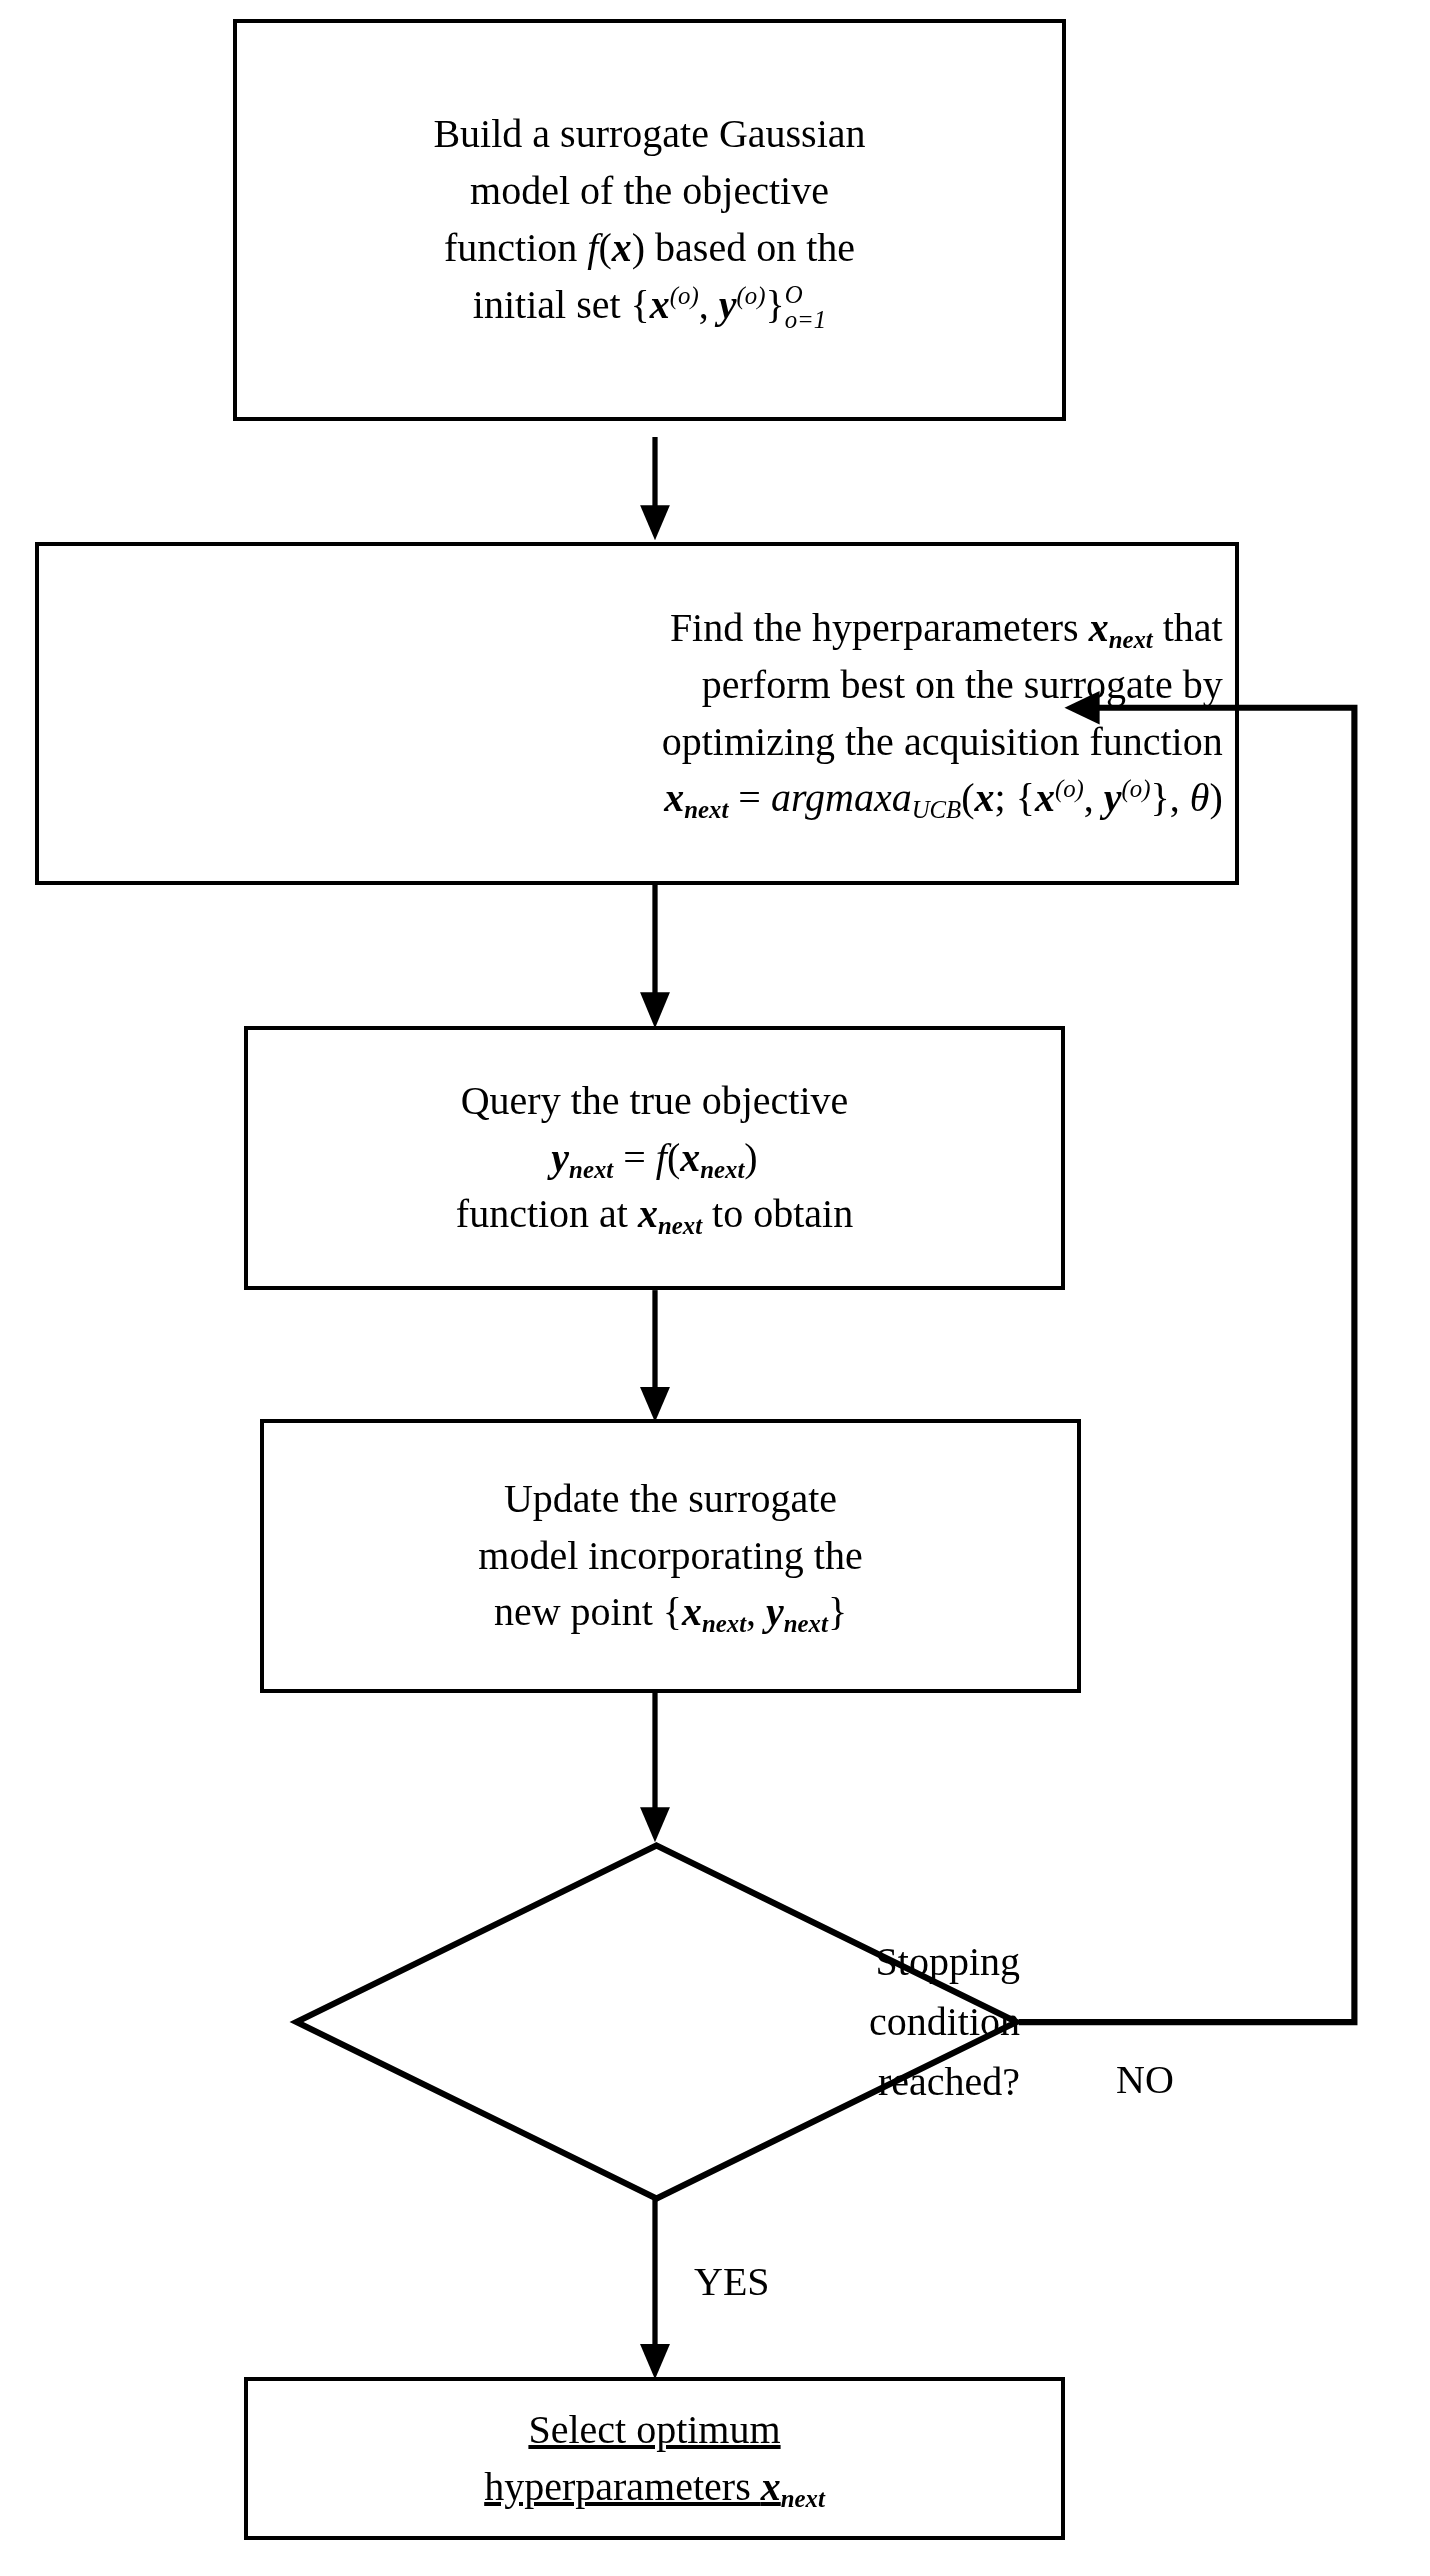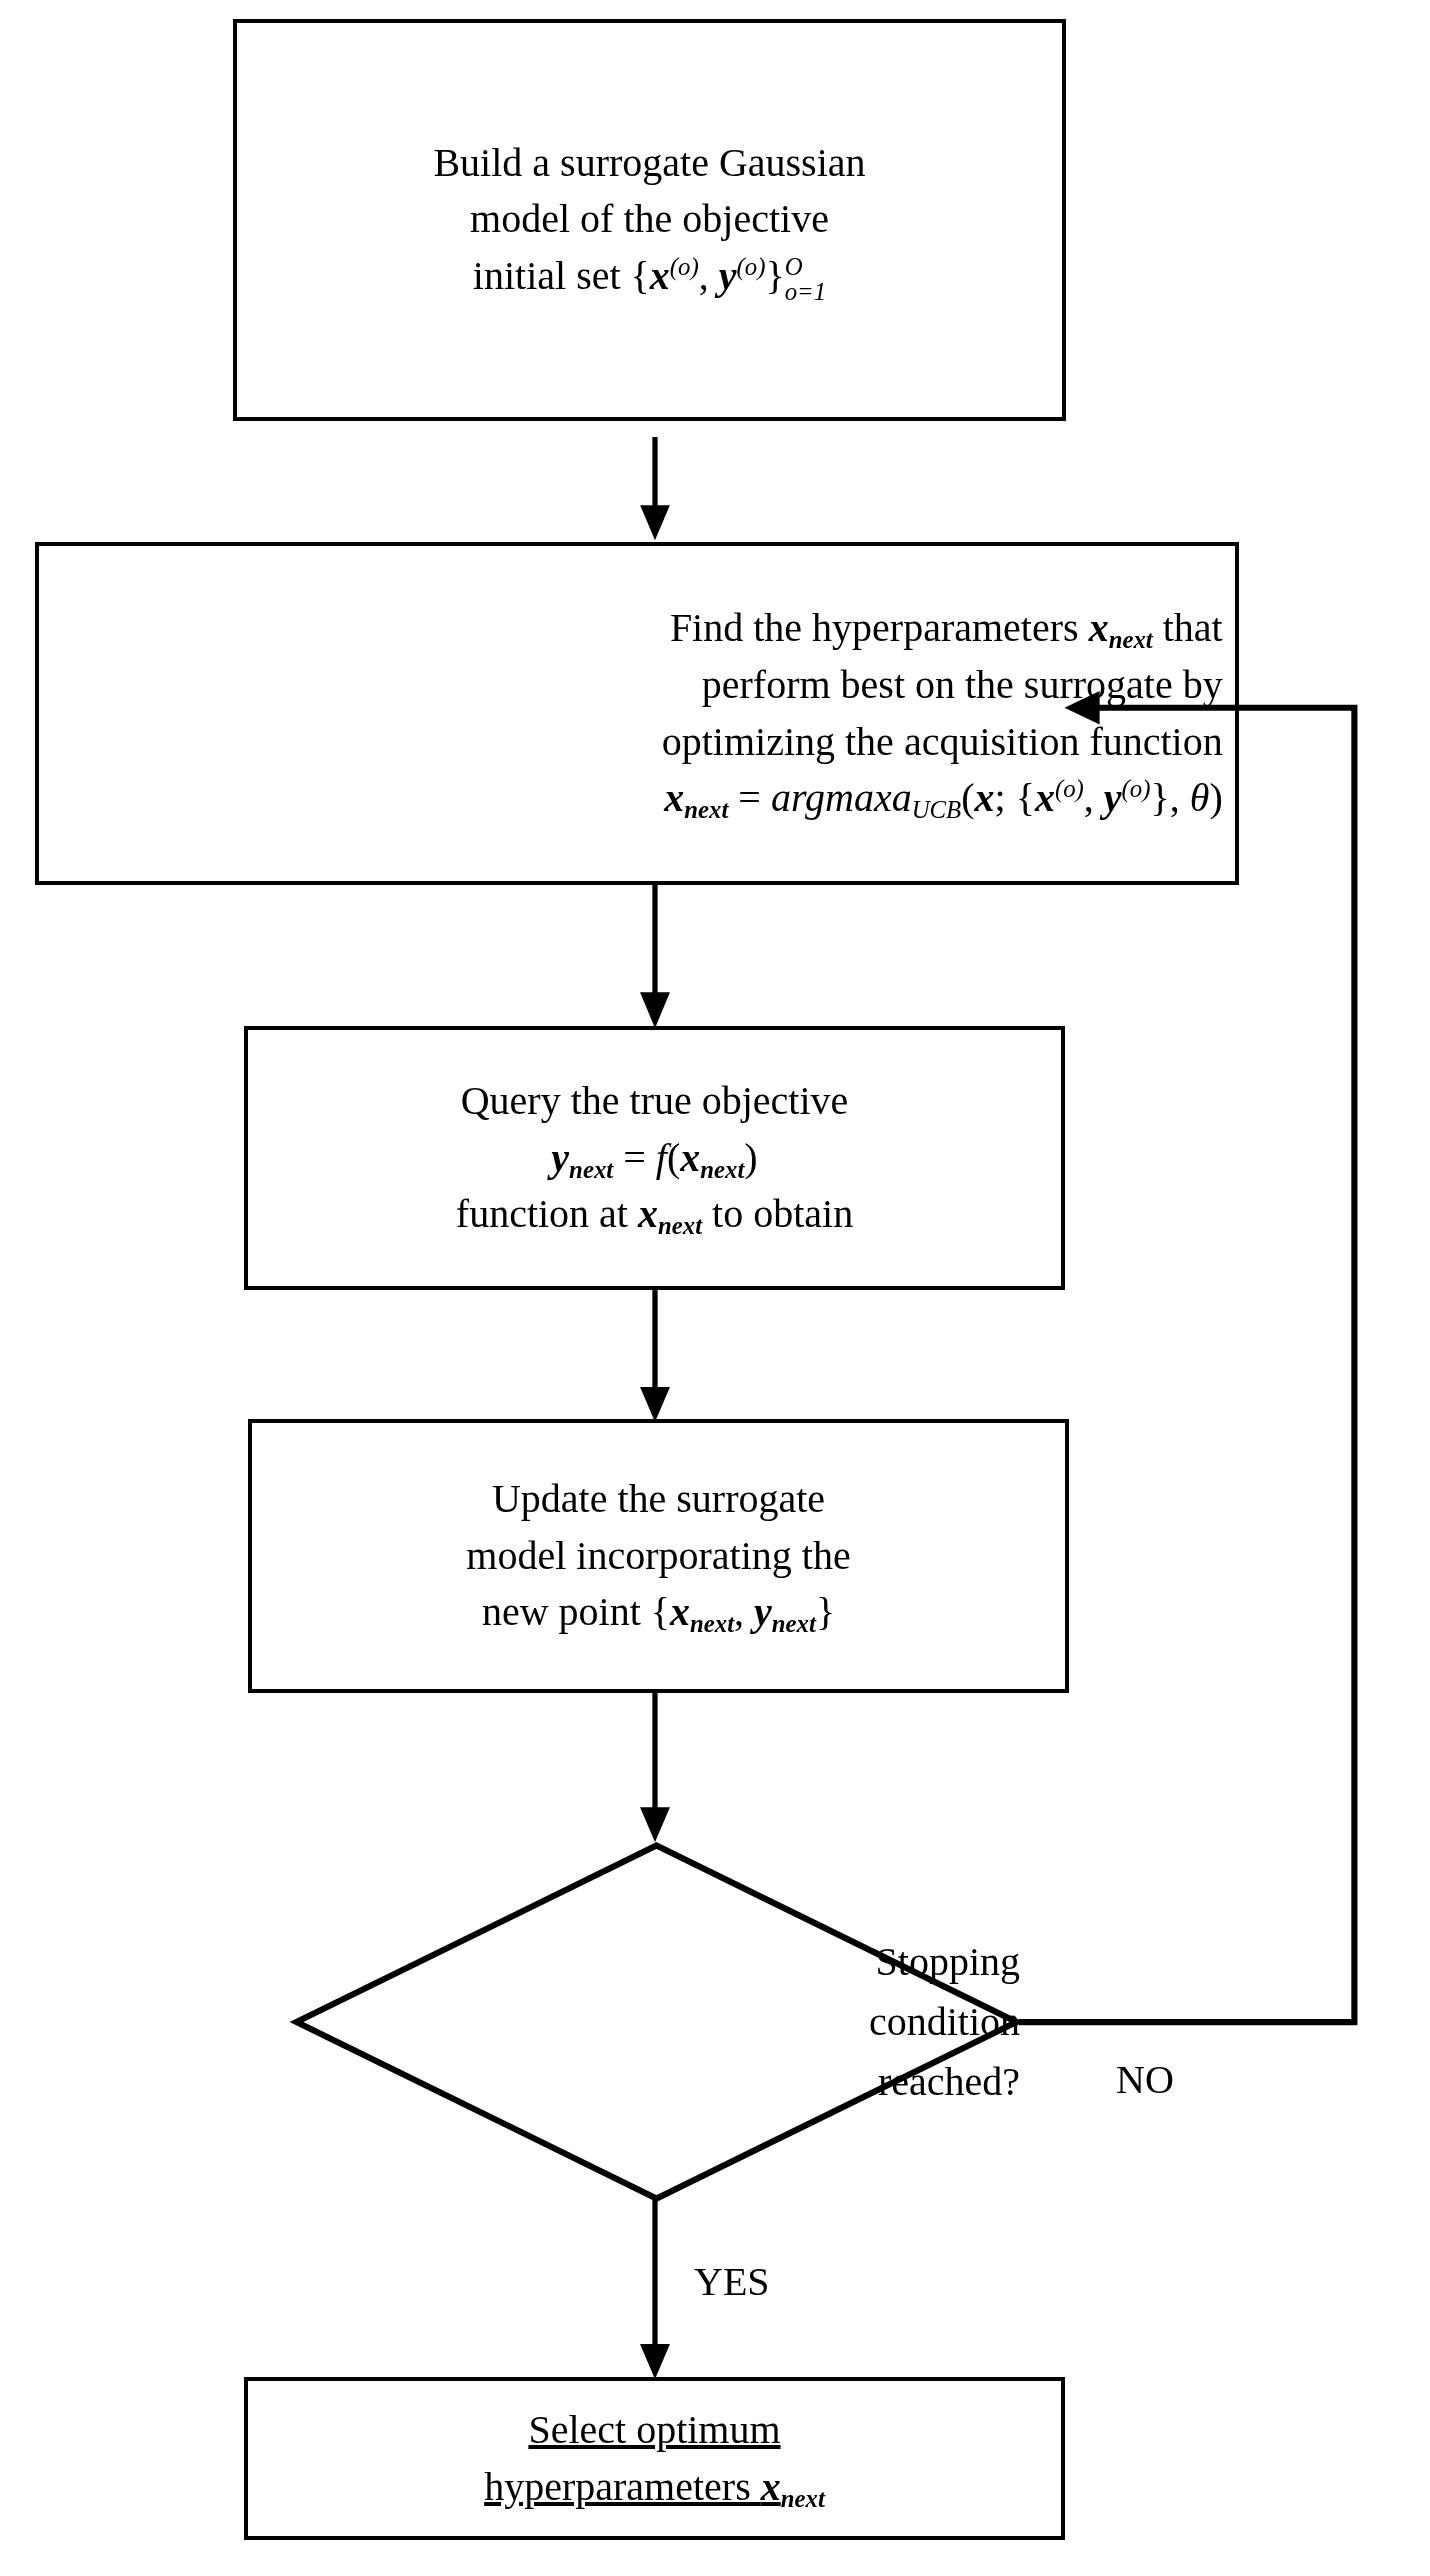--- a/index.html
+++ b/index.html
@@ -81,20 +81,21 @@
 </style>
 </head>
 <body>
 
 <div id="canvas">
 
   <div class="node" style="left:233px; top:19px; width:833px; height:402px;">
     <span class="txt">
       <span class="ln">Build a surrogate Gaussian</span>
       <span class="ln">model of the objective</span>
+      <span class="ln"><span>function </span><span class="mi">f</span><span>(</span><span class="mb">x</span><span>) based on the</span></span>
       <span class="ln"><span>initial set </span><span>{</span><span class="mb">x</span><sup>(o)</sup><span>, </span><span class="mb">y</span><sup>(o)</sup><span>}</span><span class="subsup"><span class="up">O</span><span class="dn">o=1</span></span></span>
     </span>
   </div>
 
   <svg class="conn" style="left:633px; top:437px; width:44px; height:105px;" viewBox="0 0 50 120">
     <line x1="25" y1="0" x2="25" y2="88" stroke="#000" stroke-width="6"></line>
     <polygon points="25,118 8,78 42,78" fill="#000"></polygon>
   </svg>
 
   <div class="node" style="left:35px; top:542px; width:1204px; height:343px;text-align:right;">
@@ -117,21 +118,21 @@
       <span class="ln"><span class="mb">y</span><sub>next</sub><span> = </span><span class="mi">f</span><span>(</span><span class="mb">x</span><sub>next</sub><span>)</span></span>
       <span class="ln"><span>function at </span><span class="mb">x</span><sub>next</sub><span> to obtain</span></span>
     </span>
   </div>
 
   <svg class="conn" style="left:633px; top:1290px; width:44px; height:134px;" viewBox="0 0 50 152">
     <line x1="25" y1="0" x2="25" y2="118" stroke="#000" stroke-width="6"></line>
     <polygon points="25,150 8,110 42,110" fill="#000"></polygon>
   </svg>
 
-  <div class="node" style="left:248px; top:1419px; width:821px; height:274px;">
+  <div class="node" style="left:260px; top:1419px; width:821px; height:274px;">
     <span class="txt">
       <span class="ln">Update the surrogate</span>
       <span class="ln">model incorporating the</span>
       <span class="ln"><span>new point </span><span>{</span><span class="mb">x</span><sub>next</sub><span>, </span><span class="mb">y</span><sub>next</sub><span>}</span></span>
     </span>
   </div>
 
   <svg class="conn" style="left:633px; top:1693px; width:44px; height:151px;" viewBox="0 0 50 172">
     <line x1="25" y1="0" x2="25" y2="138" stroke="#000" stroke-width="6"></line>
     <polygon points="25,170 8,130 42,130" fill="#000"></polygon>

